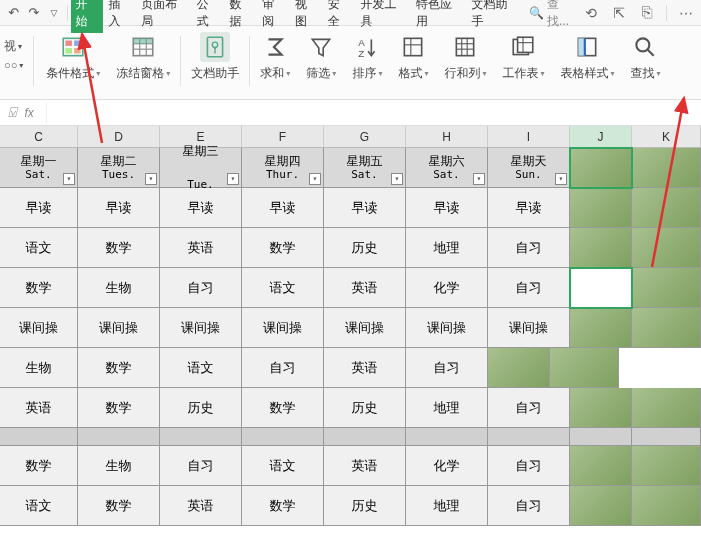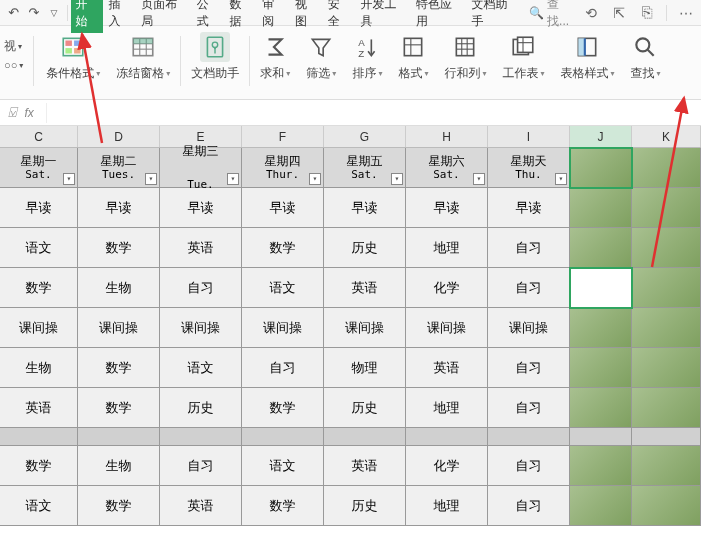--- a/index.html
+++ b/index.html
@@ -295,21 +295,21 @@
           <span class="sub">Sat.</span>
           <div class="filter">▾</div>
         </div>
         <div class="cell hdr" style="width: 82px;">
           <span>星期六</span>
           <span class="sub">Sat.</span>
           <div class="filter">▾</div>
         </div>
         <div class="cell hdr" style="width: 82px;">
           <span>星期天</span>
-          <span class="sub">Thu.</span>
+          <span class="sub">Sun.</span>
           <div class="filter">▾</div>
         </div>
         <div class="cell img selected2" style="width: 62px;"></div>
         <div class="cell img" style="width: 69px;"></div>
       </div>
       <div class="row data-row">
         <div class="cell " style="width: 78px;">早读</div>
         <div class="cell " style="width: 82px;">早读</div>
         <div class="cell " style="width: 82px;">早读</div>
         <div class="cell " style="width: 82px;">早读</div>
@@ -350,21 +350,20 @@
         <div class="cell " style="width: 82px;">课间操</div>
         <div class="cell " style="width: 82px;">课间操</div>
         <div class="cell img" style="width: 62px;"></div>
         <div class="cell img" style="width: 69px;"></div>
       </div>
       <div class="row data-row">
         <div class="cell " style="width: 78px;">生物</div>
         <div class="cell " style="width: 82px;">数学</div>
         <div class="cell " style="width: 82px;">语文</div>
         <div class="cell " style="width: 82px;">自习</div>
-        <div class="cell " style="width: 82px;">物理</div>
         <div class="cell " style="width: 82px;">英语</div>
         <div class="cell " style="width: 82px;">自习</div>
         <div class="cell img" style="width: 62px;"></div>
         <div class="cell img" style="width: 69px;"></div>
       </div>
       <div class="row data-row">
         <div class="cell " style="width: 78px;">英语</div>
         <div class="cell " style="width: 82px;">数学</div>
         <div class="cell " style="width: 82px;">历史</div>
         <div class="cell " style="width: 82px;">数学</div>

